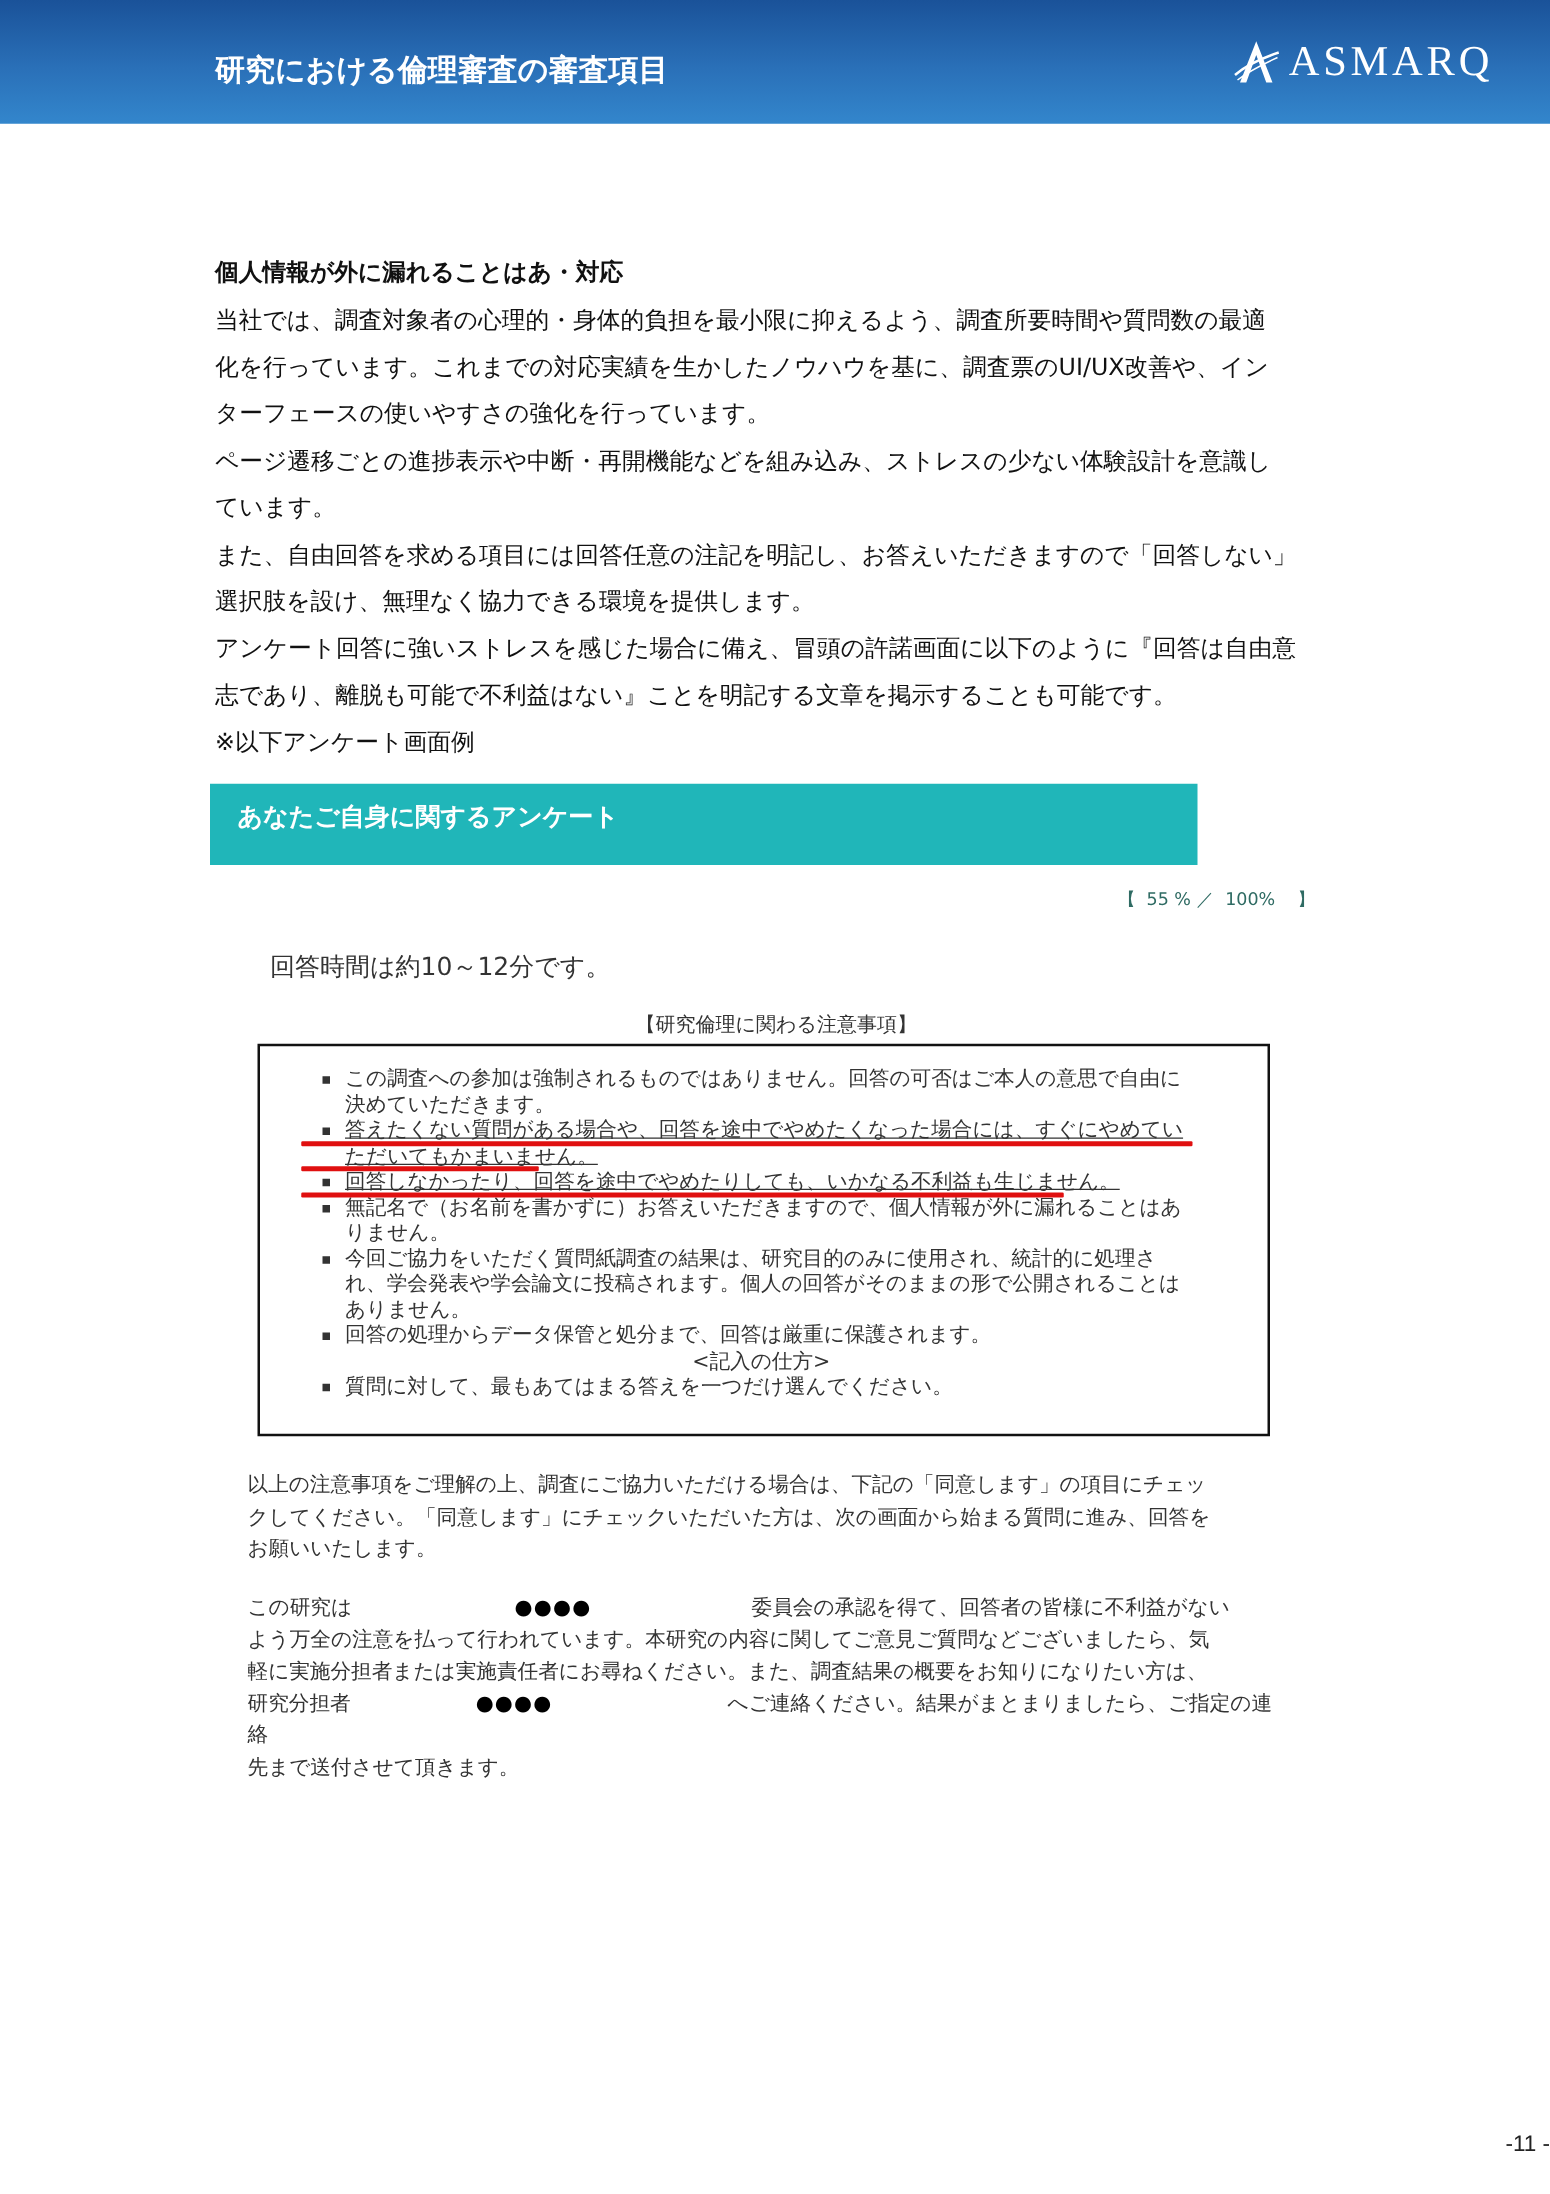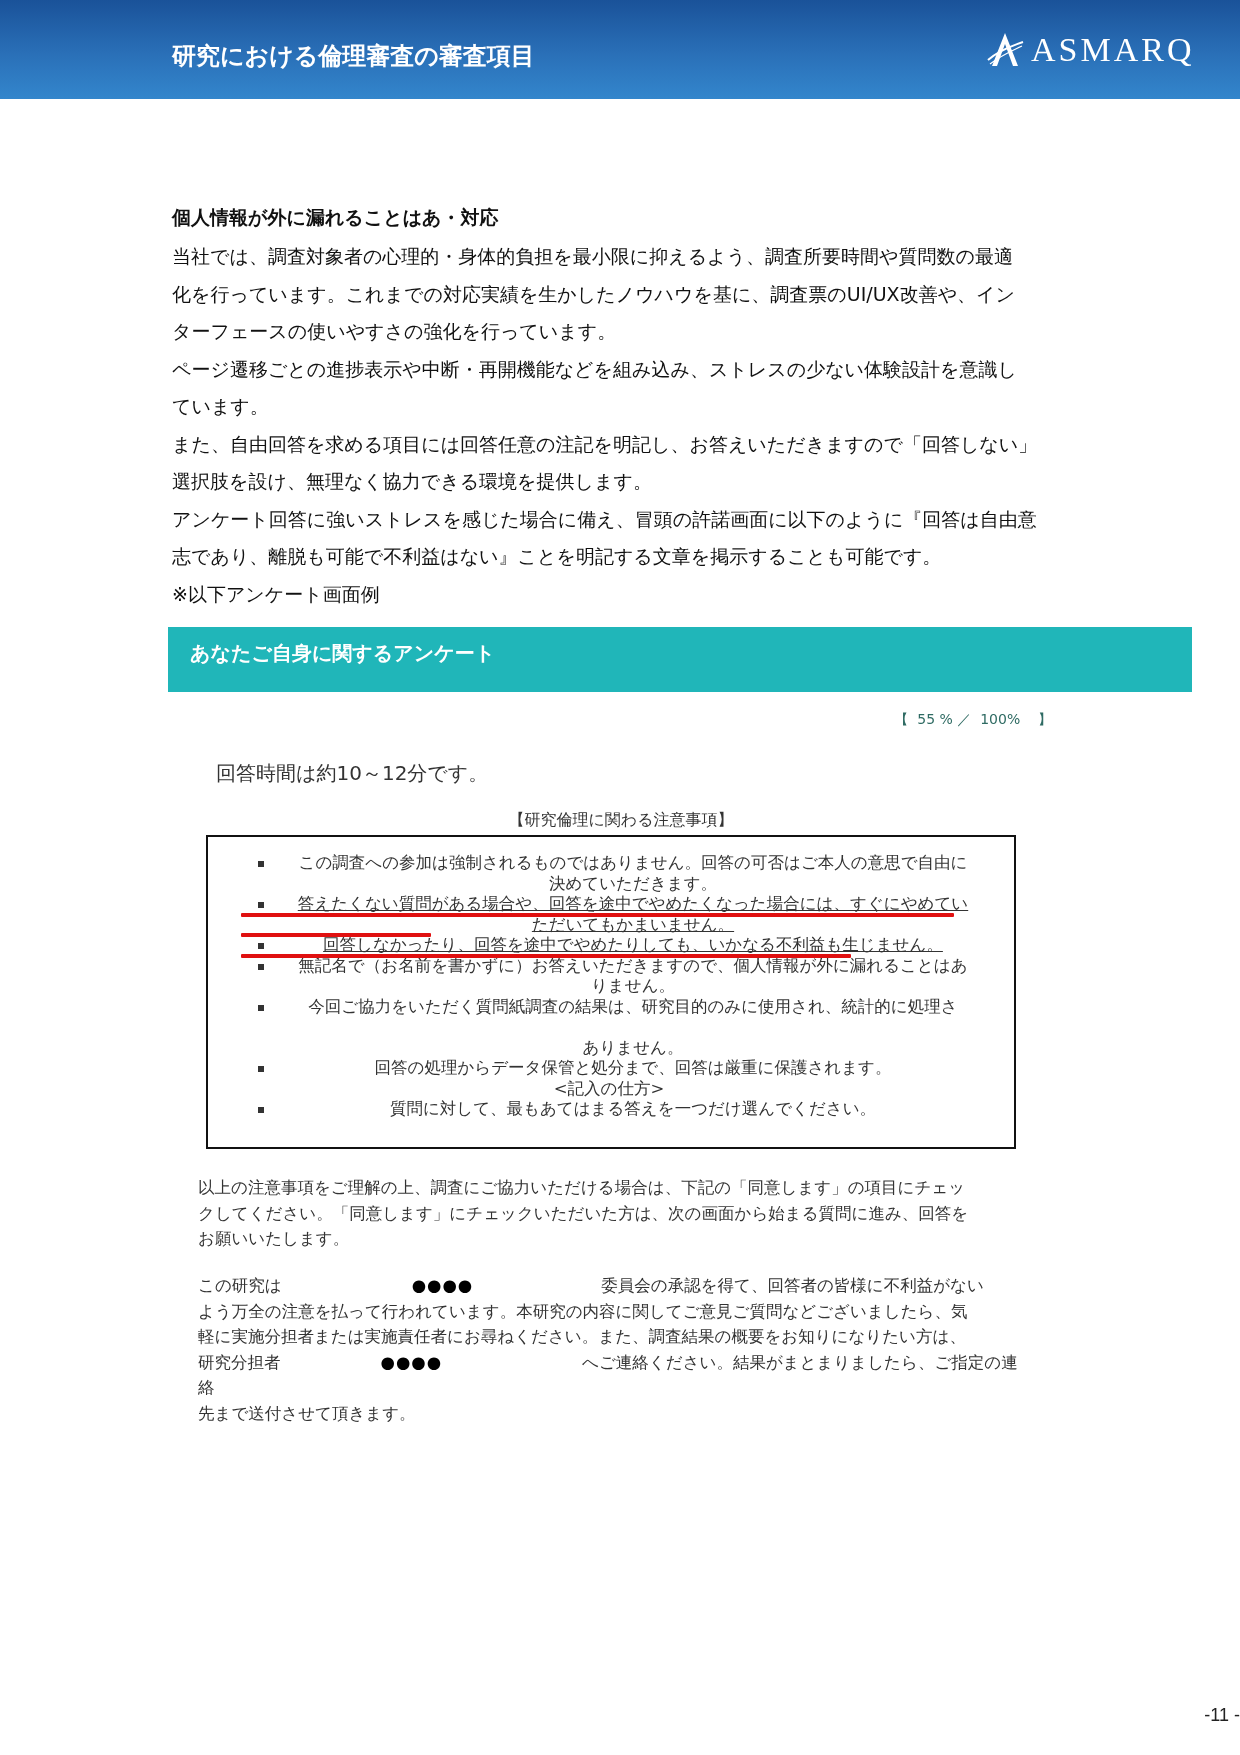--- a/index.html
+++ b/index.html
@@ -31,21 +31,21 @@
   .body-para {
     position: absolute; left: 172px; top: 238px; width: 900px;
     font-size: 19px; line-height: 37.5px; color: #111;
   }
   .body-para p { margin: 0; }
 
   .survey-shot {
     position: absolute; left: 168px; top: 627px; width: 906px; height: 780px;
   }
   .survey-bar {
-    position: absolute; left: 0; top: 0; width: 1024px; height: 65px;
+    position: absolute; left: 0; top: 0; width: 790px; height: 65px;
     background: #20b6b9;
   }
   .survey-bar-title {
     position: absolute; left: 22px; top: 13px;
     font-size: 20px; font-weight: bold; color: #ffffff;
   }
   .progress {
     position: absolute; right: 22px; top: 84px;
     font-size: 14px; color: #2f6b63; white-space: pre;
   }
@@ -55,21 +55,21 @@
   }
   .notice-heading {
     position: absolute; left: 0; width: 906px; top: 183px; text-align: center;
     font-size: 16px; color: #333;
   }
   .notice-box {
     position: absolute; left: 38px; top: 208px; width: 810px; height: 314px;
     border: 2px solid #111; background: #fff;
     padding: 16px 24px 0 20px;
   }
-  .notice-list { list-style: none; text-align: center; }
+  .notice-list { list-style: none; }
   .notice-list li {
     position: relative; padding-left: 48px;
     font-size: 16.5px; line-height: 20.5px; color: #333;
   }
   .notice-list li .bullet {
     position: absolute; left: 30px; top: 8px; width: 6px; height: 6px; background: #333;
   }
   .notice-sub-heading {
     font-size: 16.5px; line-height: 20.5px; color: #333; padding-left: 0; text-align: center;
   }
@@ -153,21 +153,21 @@
         <span class="hl">回答しなかったり、回答を途中でやめたりしても、いかなる不利益も生じません。</span>
       </li>
       <li>
         <span class="bullet"></span>
         <span>無記名で（お名前を書かずに）お答えいただきますので、個人情報が外に漏れることはあ</span><br>
         <span>りません。</span>
       </li>
       <li>
         <span class="bullet"></span>
         <span>今回ご協力をいただく質問紙調査の結果は、研究目的のみに使用され、統計的に処理さ</span><br>
-        <br>
+        <span>れ、学会発表や学会論文に投稿されます。個人の回答がそのままの形で公開されることは</span><br>
         <span>ありません。</span>
       </li>
       <li>
         <span class="bullet"></span>
         <span>回答の処理からデータ保管と処分まで、回答は厳重に保護されます。</span>
       </li>
     </ul>
     <div class="notice-sub-heading">&lt;記入の仕方&gt;</div>
     <ul class="notice-list">
       <li>

